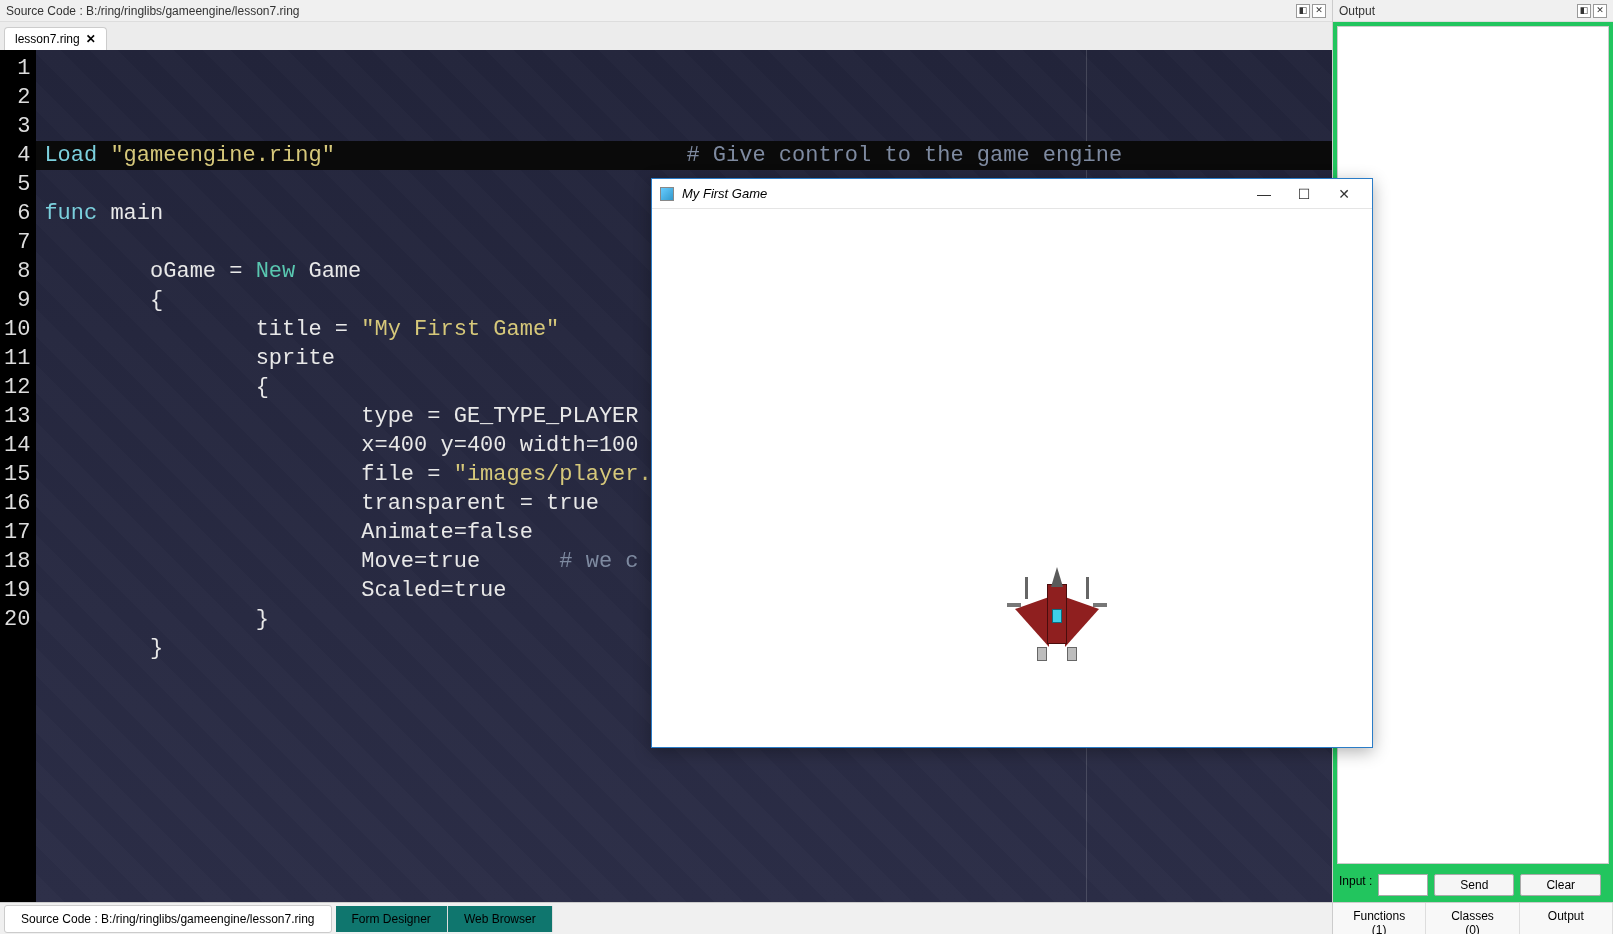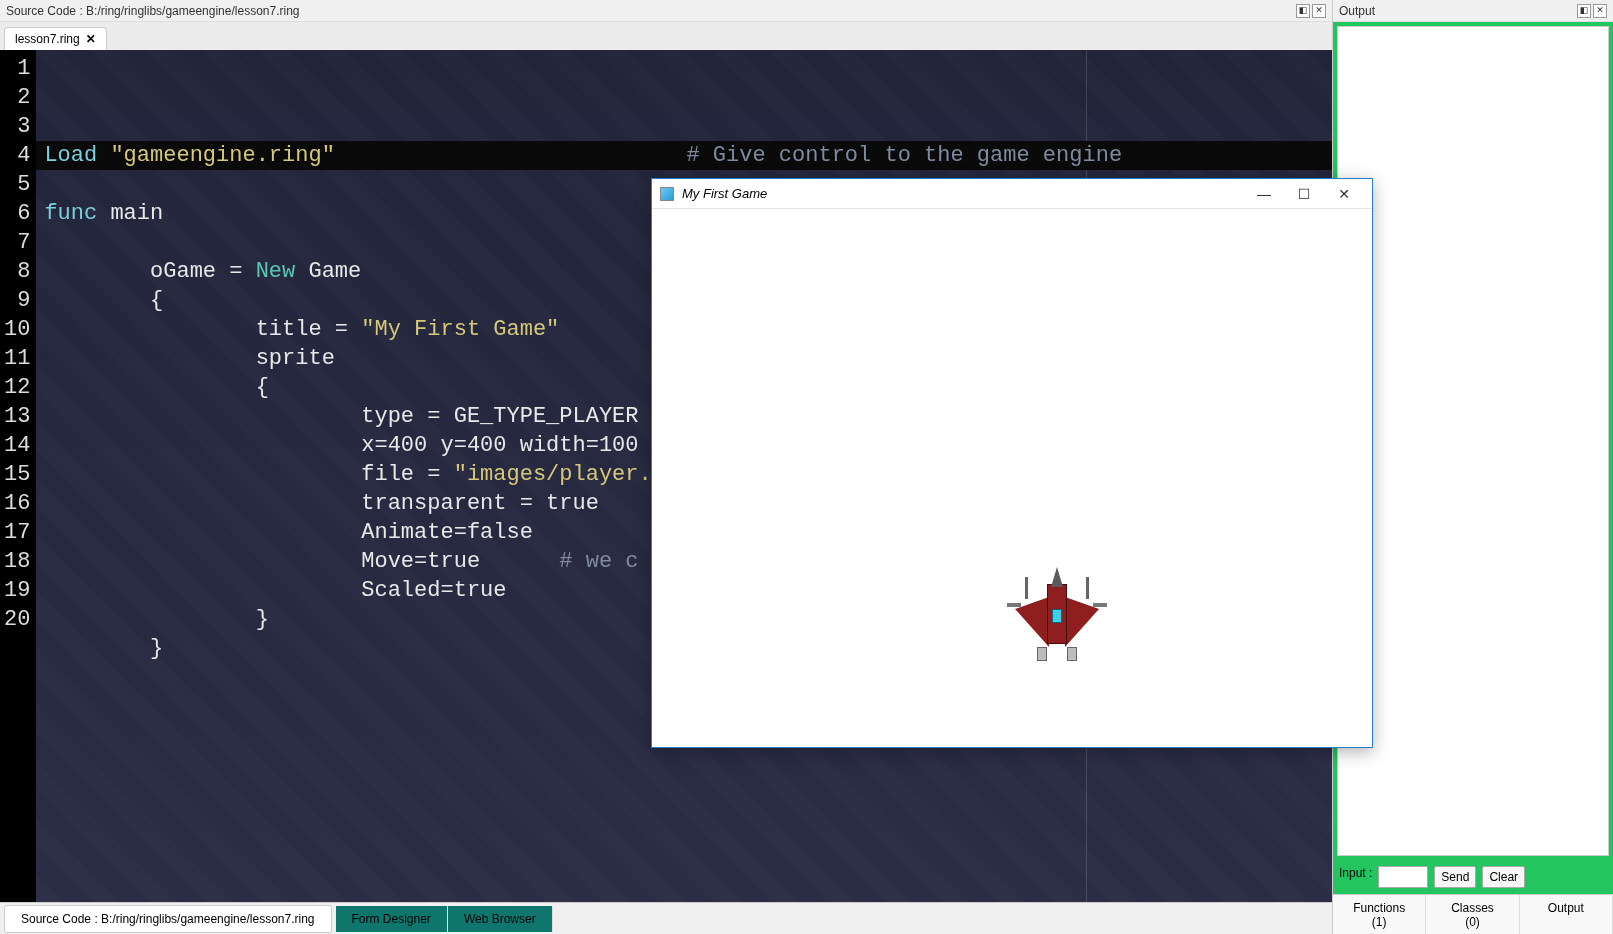--- a/index.html
+++ b/index.html
@@ -128,29 +128,29 @@
   display: flex; gap: 6px;
   padding: 6px;
 }
 .input-row label { font-size: 12px; }
 .input-row input {
   width: 50px; height: 22px; border: 1px solid #aaa; padding: 2px 4px;
 }
 .btn {
   border: 1px solid #aaa;
   background: #f6f6f6;
-  padding: 3px 6px;
+  padding: 3px 25px;
   font-size: 12px;
   cursor: pointer;
   border-radius: 2px;
 }
 .right-bottom-tabs {
   display: flex;
   border-top: 1px solid #ccc;
-  height: 40px;
+  height: 32px;
 }
 .right-bottom-tabs .bottom-tab { flex:1; text-align:center; }
 
 
 .game-window {
   position: absolute;
   left: 651px; top: 178px;
   width: 722px; height: 570px;
   background: #fff;
   border: 1px solid #2a7cc7;

